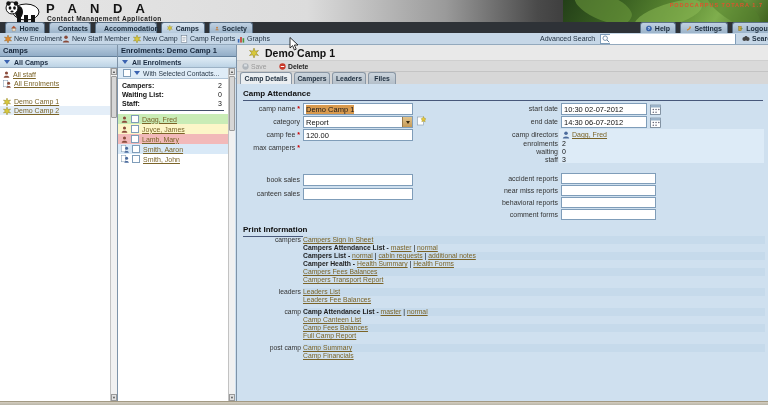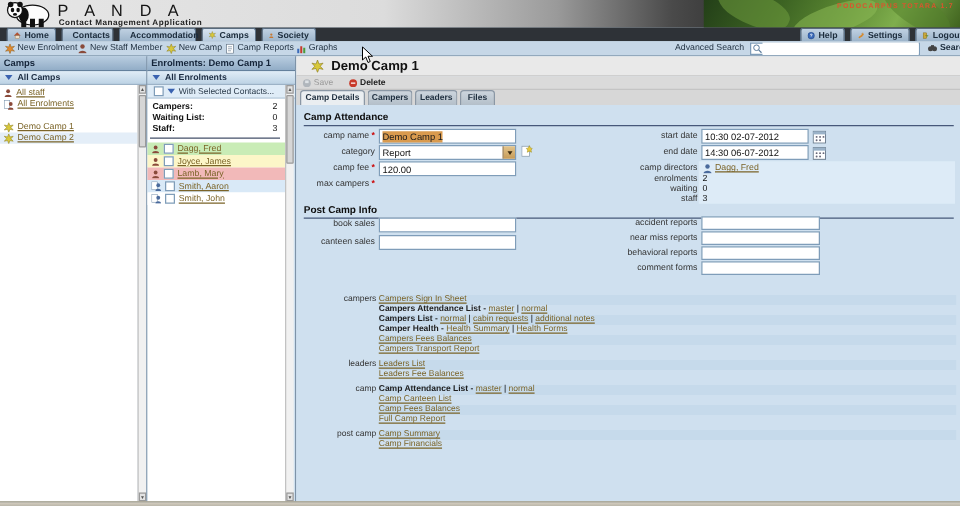--- a/index.html
+++ b/index.html
@@ -2,21 +2,21 @@
 <html><head>
 <meta charset="utf-8">
 <style>
   html,body{margin:0;padding:0;background:#9a9a9a;}
   #screen{position:relative;width:768px;height:405px;overflow:hidden;background:#cfe0ef;
     font-family:"Liberation Sans",sans-serif;-webkit-font-smoothing:antialiased;}
   .abs{position:absolute;}
   
   #header{position:absolute;left:0;top:0;width:768px;height:22px;
     background:linear-gradient(to right,#e6e6e6 0%,#dcdcdc 40%,#9a9a9a 58%,#4a4a4a 70%,#303030 78%,#2a2a2a 100%);}
-  #app-title{position:absolute;left:46px;top:1px;font-size:13px;font-weight:normal;letter-spacing:5px;color:#141414;}
+  #app-title{position:absolute;left:46px;top:1px;font-size:13px;font-weight:bold;letter-spacing:5px;color:#141414;}
   #app-sub{position:absolute;left:47px;top:15px;font-size:6.5px;font-weight:bold;letter-spacing:.4px;color:#222;}
   #photo{position:absolute;right:0;top:0;width:205px;height:22px;overflow:hidden;
     background:linear-gradient(120deg,#233f18 0%,#3d6423 30%,#5d8a33 55%,#7fae4d 75%,#40631f 100%);}
   .leaf{position:absolute;border-radius:60% 40% 55% 45%;opacity:.55;}
   #version{position:absolute;right:5px;top:2px;font-size:5.5px;font-weight:bold;letter-spacing:1px;color:#d9552e;}
   
   #tabrow{position:absolute;left:0;top:22px;width:768px;height:11px;background:#2e3237;}
   .tab{position:absolute;top:0;height:11px;border-radius:3px 3px 0 0;box-sizing:border-box;
     background:linear-gradient(#c0d1e2,#9cb4ca);border:1px solid #5c7288;border-bottom:none;
     display:flex;align-items:center;gap:3px;padding:0 5px;font-size:7px;font-weight:bold;color:#1c2c3c;white-space:nowrap;cursor:pointer;}
@@ -432,36 +432,36 @@
       </svg>
     <a class="lnk abs" style="left:335px;top:47px;">Dagg, Fred</a>
 
     <div class="lbl" style="left:231px;top:56px;"><span>enrolments</span></div>
     <div class="val" style="left:325px;top:56px;">2</div>
     <div class="lbl" style="left:231px;top:64px;"><span>waiting</span></div>
     <div class="val" style="left:325px;top:64px;">0</div>
     <div class="lbl" style="left:231px;top:72px;"><span>staff</span></div>
     <div class="val" style="left:325px;top:72px;">3</div>
 
-    <div class="sect" style="top:79px;">Post Camp Info</div>
 
     <div class="lbl" style="left:-27px;top:92px;"><span>book sales</span></div>
     <input class="inp" style="left: 66px; top: 90px; width: 110px;" value="">
     <div class="lbl" style="left:-27px;top:106px;"><span>canteen sales</span></div>
     <input class="inp" style="left: 66px; top: 104px; width: 110px;" value="">
 
     <div class="lbl" style="left:231px;top:91px;"><span>accident reports</span></div>
     <input class="inp" style="left: 324px; top: 89px; width: 95px; height: 11px;" value="">
     <div class="lbl" style="left:231px;top:103px;"><span>near miss reports</span></div>
     <input class="inp" style="left: 324px; top: 101px; width: 95px; height: 11px;" value="">
     <div class="lbl" style="left:231px;top:115px;"><span>behavioral reports</span></div>
     <input class="inp" style="left: 324px; top: 113px; width: 95px; height: 11px;" value="">
     <div class="lbl" style="left:231px;top:127px;"><span>comment forms</span></div>
     <input class="inp" style="left: 324px; top: 125px; width: 95px; height: 11px;" value="">
 
+    <div class="sect" style="top:141px;">Print Information</div>
 
     <div class="plbl" style="left:4px;top:152px;">campers</div>
     <div class="prow stripe" style="top:152px;"><a>Campers Sign In Sheet</a></div>
     <div class="prow" style="top:160px;"><span class="pbold">Campers Attendance List - </span><a>master</a><span> | </span><a>normal</a></div>
     <div class="prow stripe" style="top:168px;"><span class="pbold">Campers List - </span><a>normal</a><span> | </span><a>cabin requests</a><span> | </span><a>additional notes</a></div>
     <div class="prow" style="top:176px;"><span class="pbold">Camper Health - </span><a>Health Summary</a><span> | </span><a>Health Forms</a></div>
     <div class="prow stripe" style="top:184px;"><a>Campers Fees Balances</a></div>
     <div class="prow" style="top:192px;"><a>Campers Transport Report</a></div>
 
     <div class="plbl" style="left:4px;top:204px;">leaders</div>

